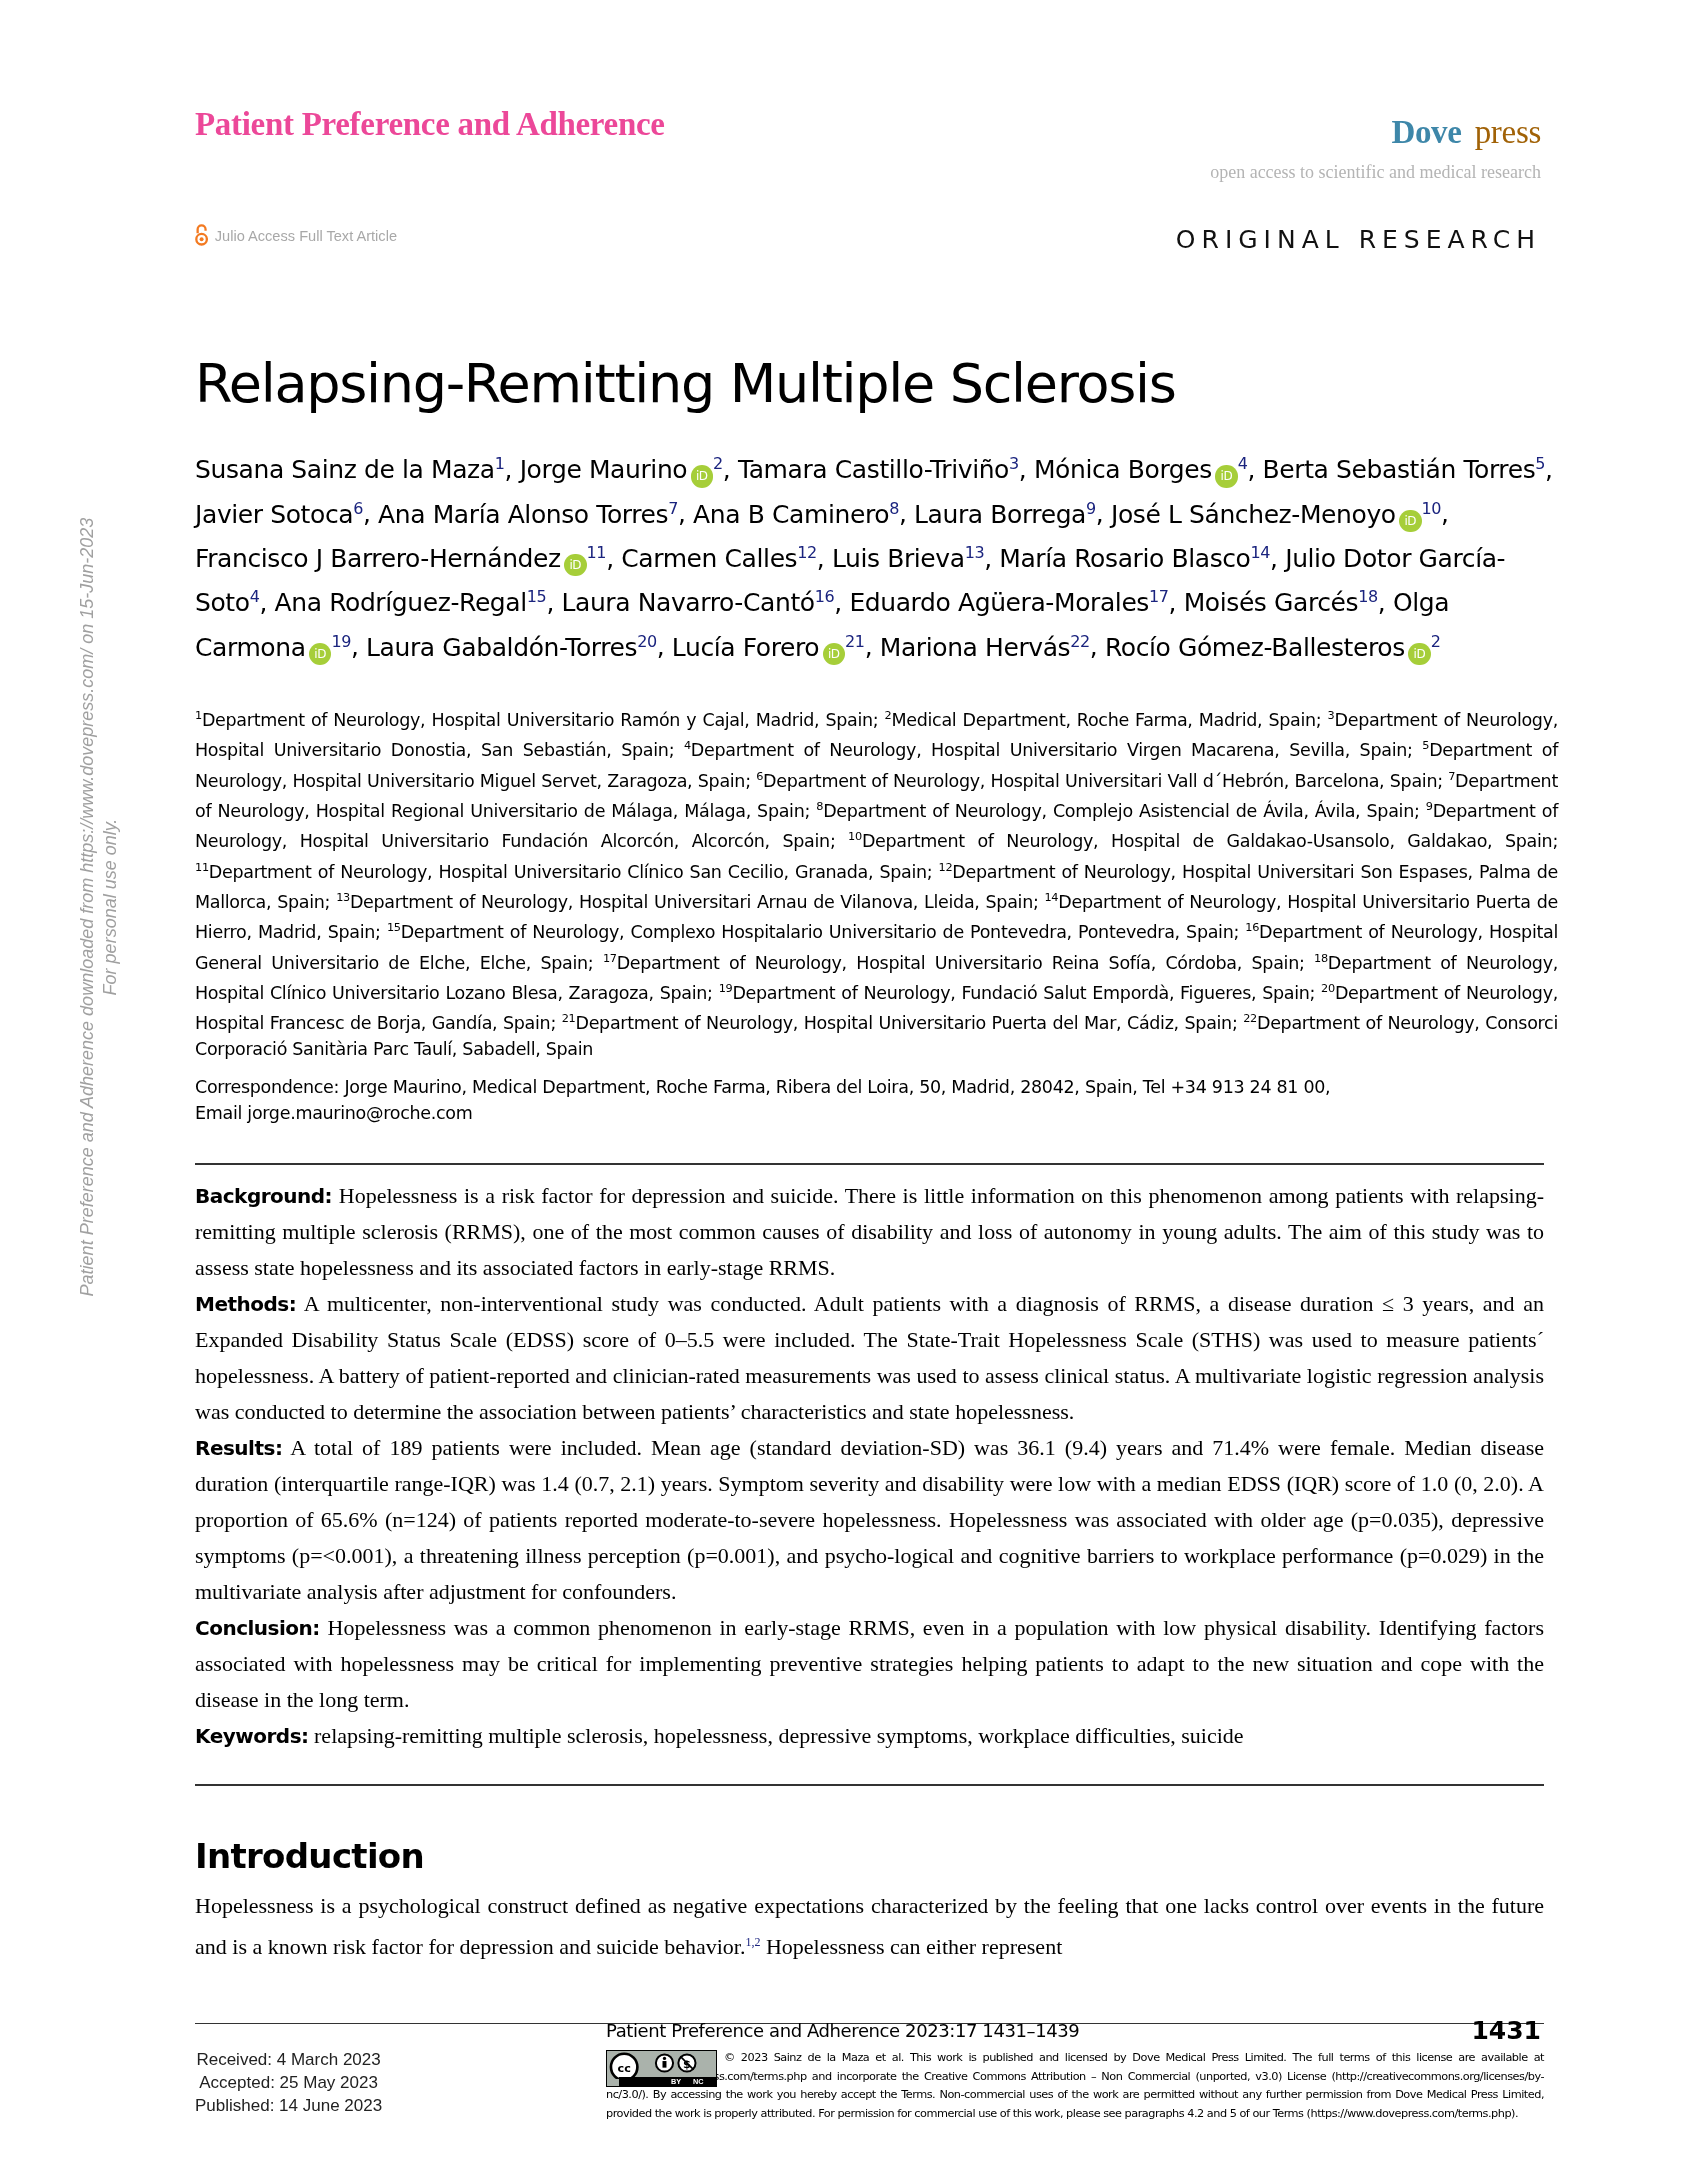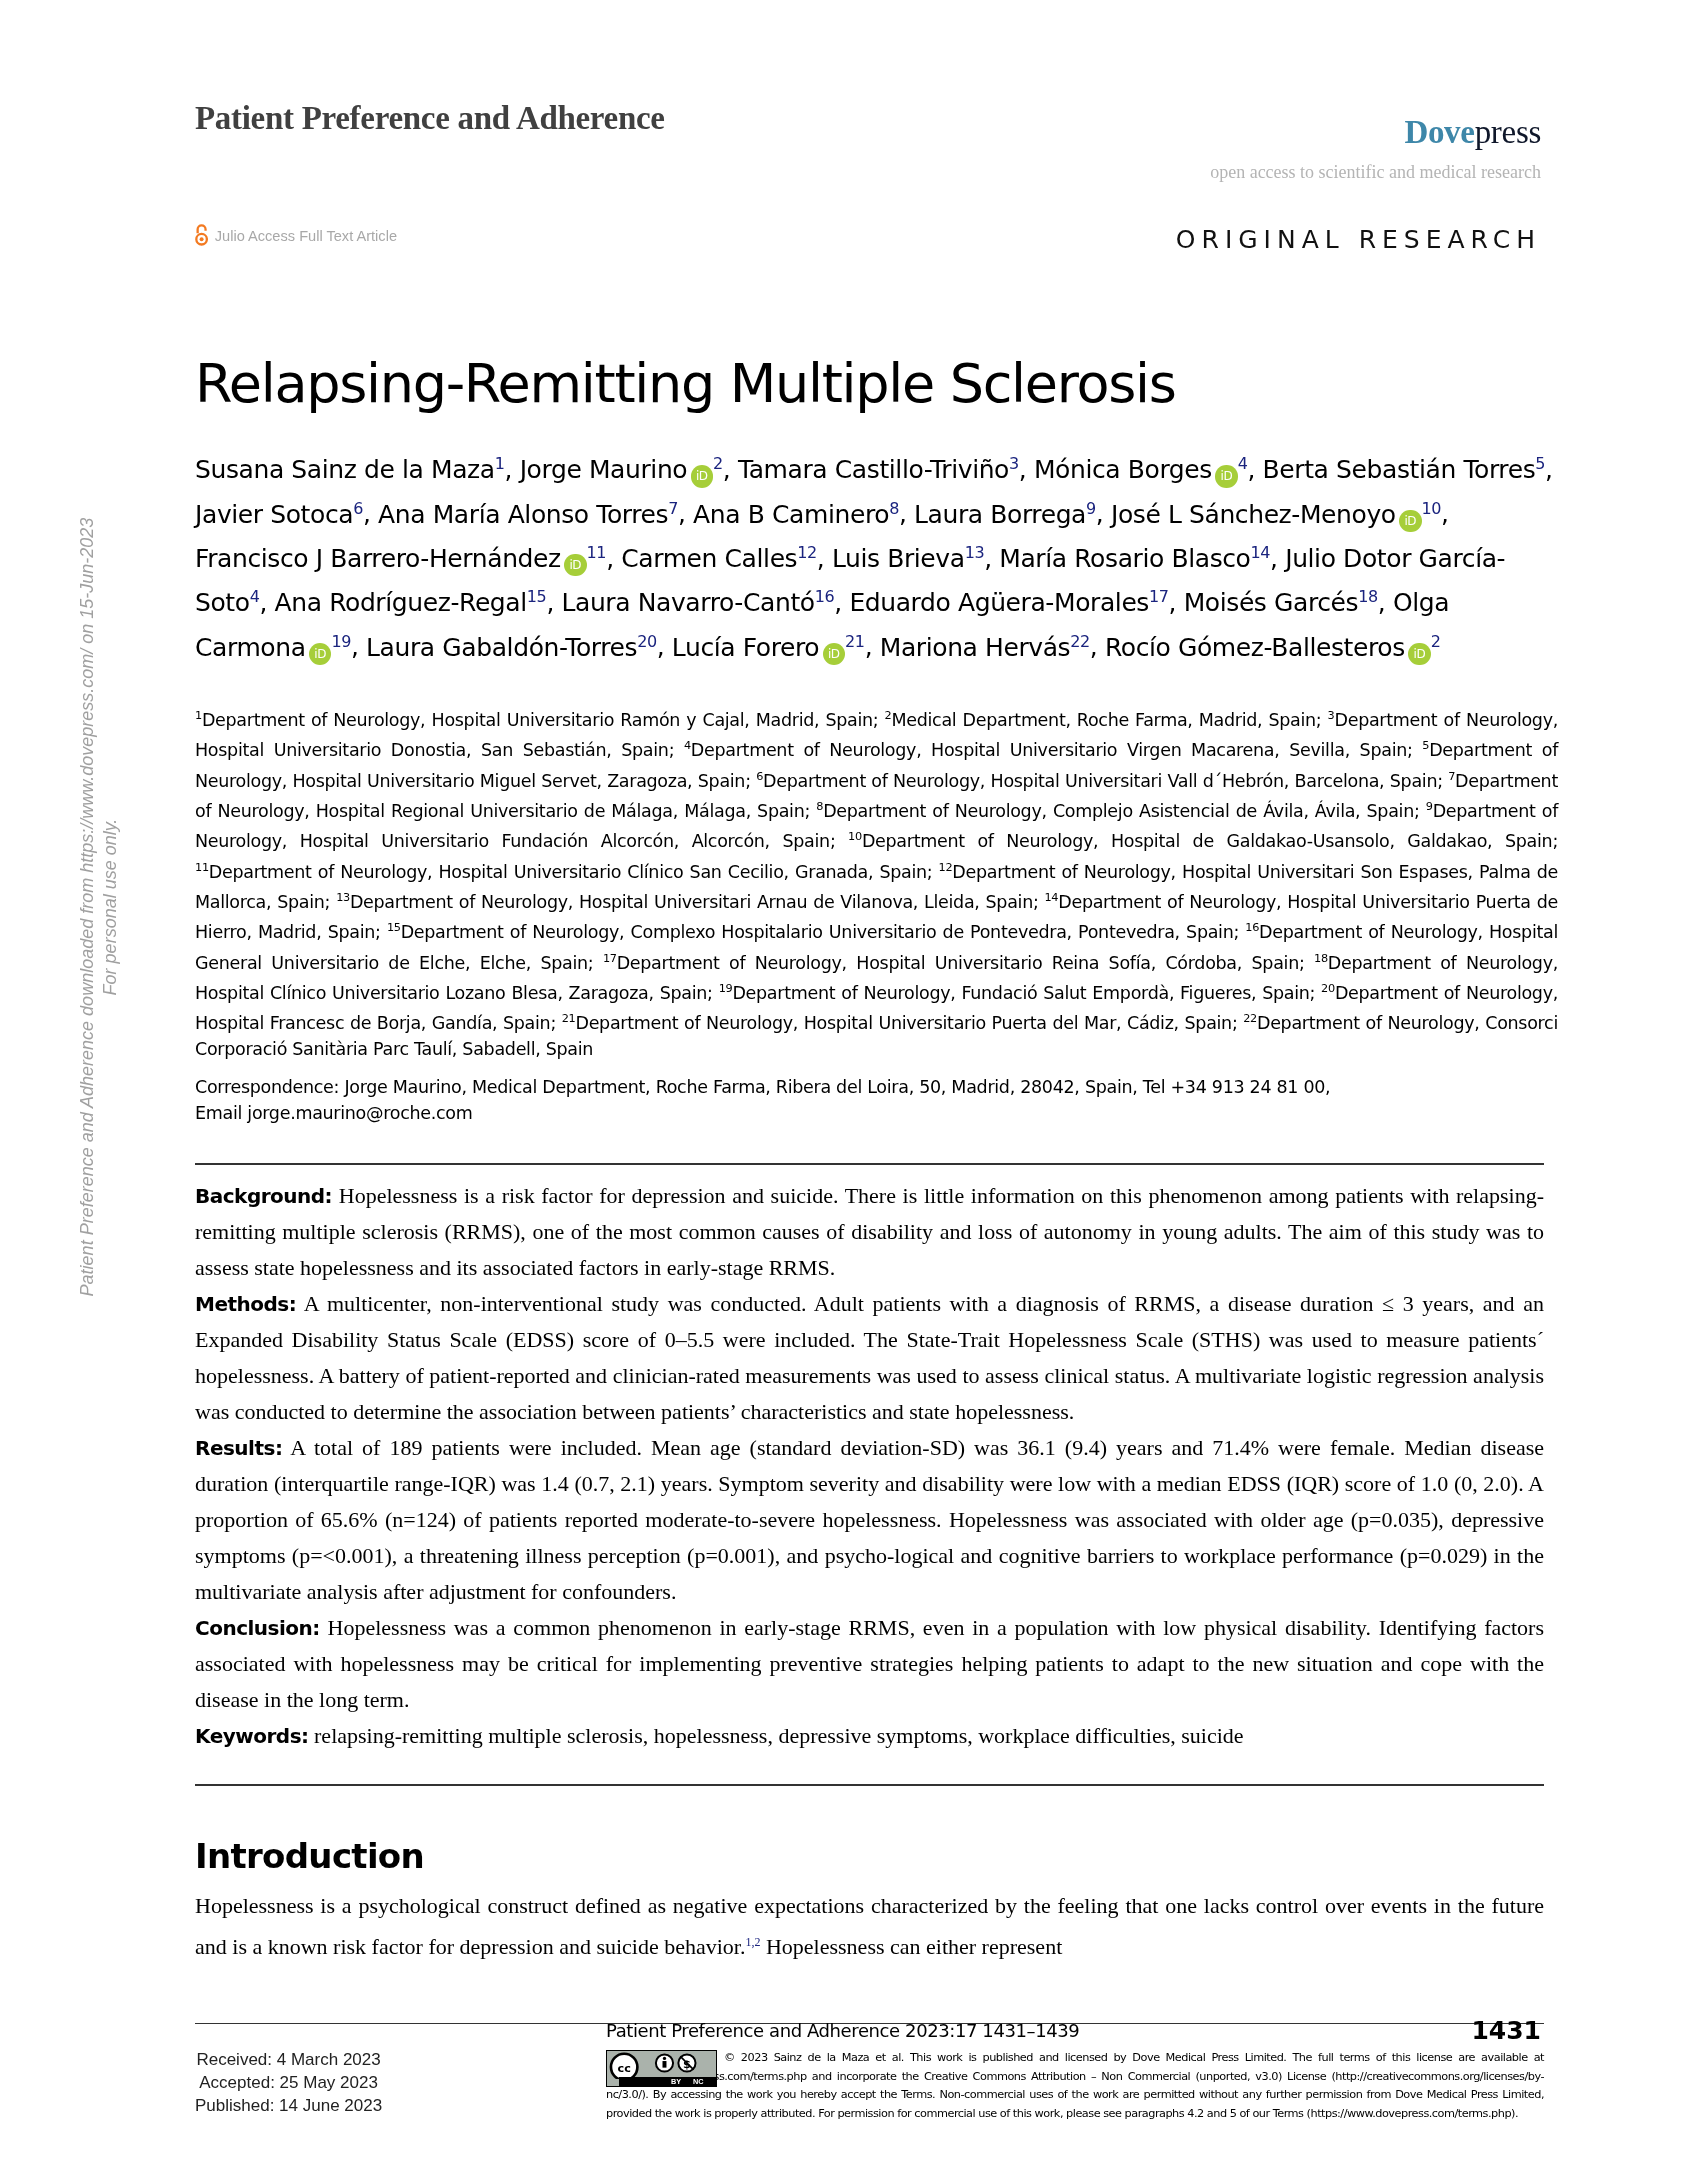--- a/index.html
+++ b/index.html
@@ -1,21 +1,21 @@
 <!DOCTYPE html>
 <html style="font-size:10.6px"><head>
 <meta charset="utf-8">
 <style>
   html, body { margin: 0; padding: 0; background: #ffffff; }
   body { width: 1688px; height: 2183px; position: relative; overflow: hidden; color: #000; }
 
-  .journal-title { position: absolute; left: 195px; top: 100px; font-family: "Liberation Serif", serif; font-weight: bold; font-size: 33px; color: #404040; letter-spacing: -0.3px; }
+  .journal-title { position: absolute; left: 195px; top: 106px; font-family: "Liberation Serif", serif; font-weight: bold; font-size: 33px; color: #ec4899; letter-spacing: -0.3px; }
   .publisher { position: absolute; right: 147px; top: 114px; font-family: "Liberation Serif", serif; font-weight: bold; font-size: 33px; letter-spacing: -0.3px; }
   .publisher .dove { color: #3e87a9; }
-  .publisher .press { color: #0f172a; font-weight: normal; }
+  .publisher .press { color: #a16207; font-weight: normal; margin-left: 13px; }
   .tagline { position: absolute; right: 147px; top: 162px; font-family: "Liberation Serif", serif; font-size: 18px; color: #b4b4b4; }
 
   .open-access { position: absolute; left: 195px; top: 224px; display: flex; align-items: center; gap: 6.6px; }
   .oa-label { font-family: "Liberation Sans", sans-serif; font-size: 14.6px; color: #a8a8a8; }
   .article-type { position: absolute; right: 147px; top: 225px; font-family: "DejaVu Sans", sans-serif; font-size: 25px; letter-spacing: 6px; color: #111; }
 
   .title { position: absolute; left: 195px; top: 268px; width: 1324px; font-family: "DejaVu Sans", sans-serif; font-size: 54px; line-height: 77px; letter-spacing: -1.3px; color: #000; margin: 0; font-weight: normal; }
 
   .authors { position: absolute; left: 195px; top: 445px; width: 1363px; font-family: "DejaVu Sans", sans-serif; font-size: 25px; line-height: 38px; letter-spacing: -0.4px; }
   .authors sup { color: #1a237e; font-size: 16px; }

